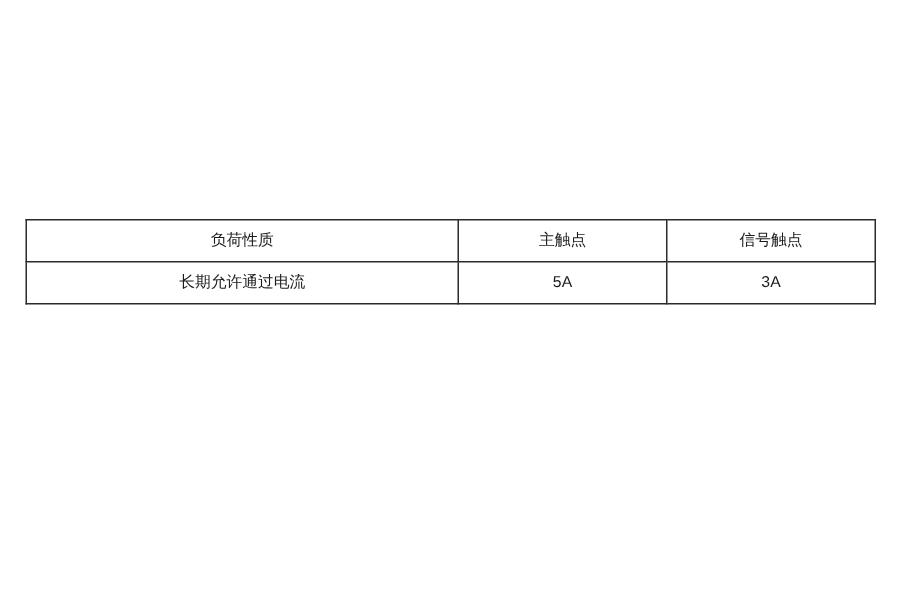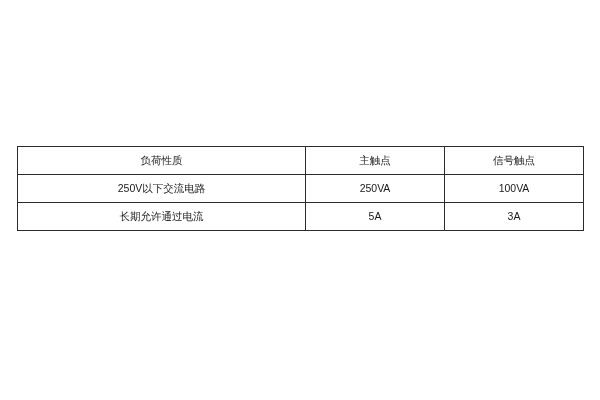--- a/index.html
+++ b/index.html
@@ -57,25 +57,20 @@
         <col class="c2">
         <col class="c3">
       </colgroup>
       <tbody>
         <tr>
           <td>负荷性质</td>
           <td>主触点</td>
           <td>信号触点</td>
         </tr>
         <tr>
-          <td>250V以下交流电路</td>
-          <td>250VA</td>
-          <td>100VA</td>
-        </tr>
-        <tr>
           <td>长期允许通过电流</td>
           <td>5A</td>
           <td>3A</td>
         </tr>
       </tbody>
     </table>
   </div>
 </div>
 
 </body></html>

